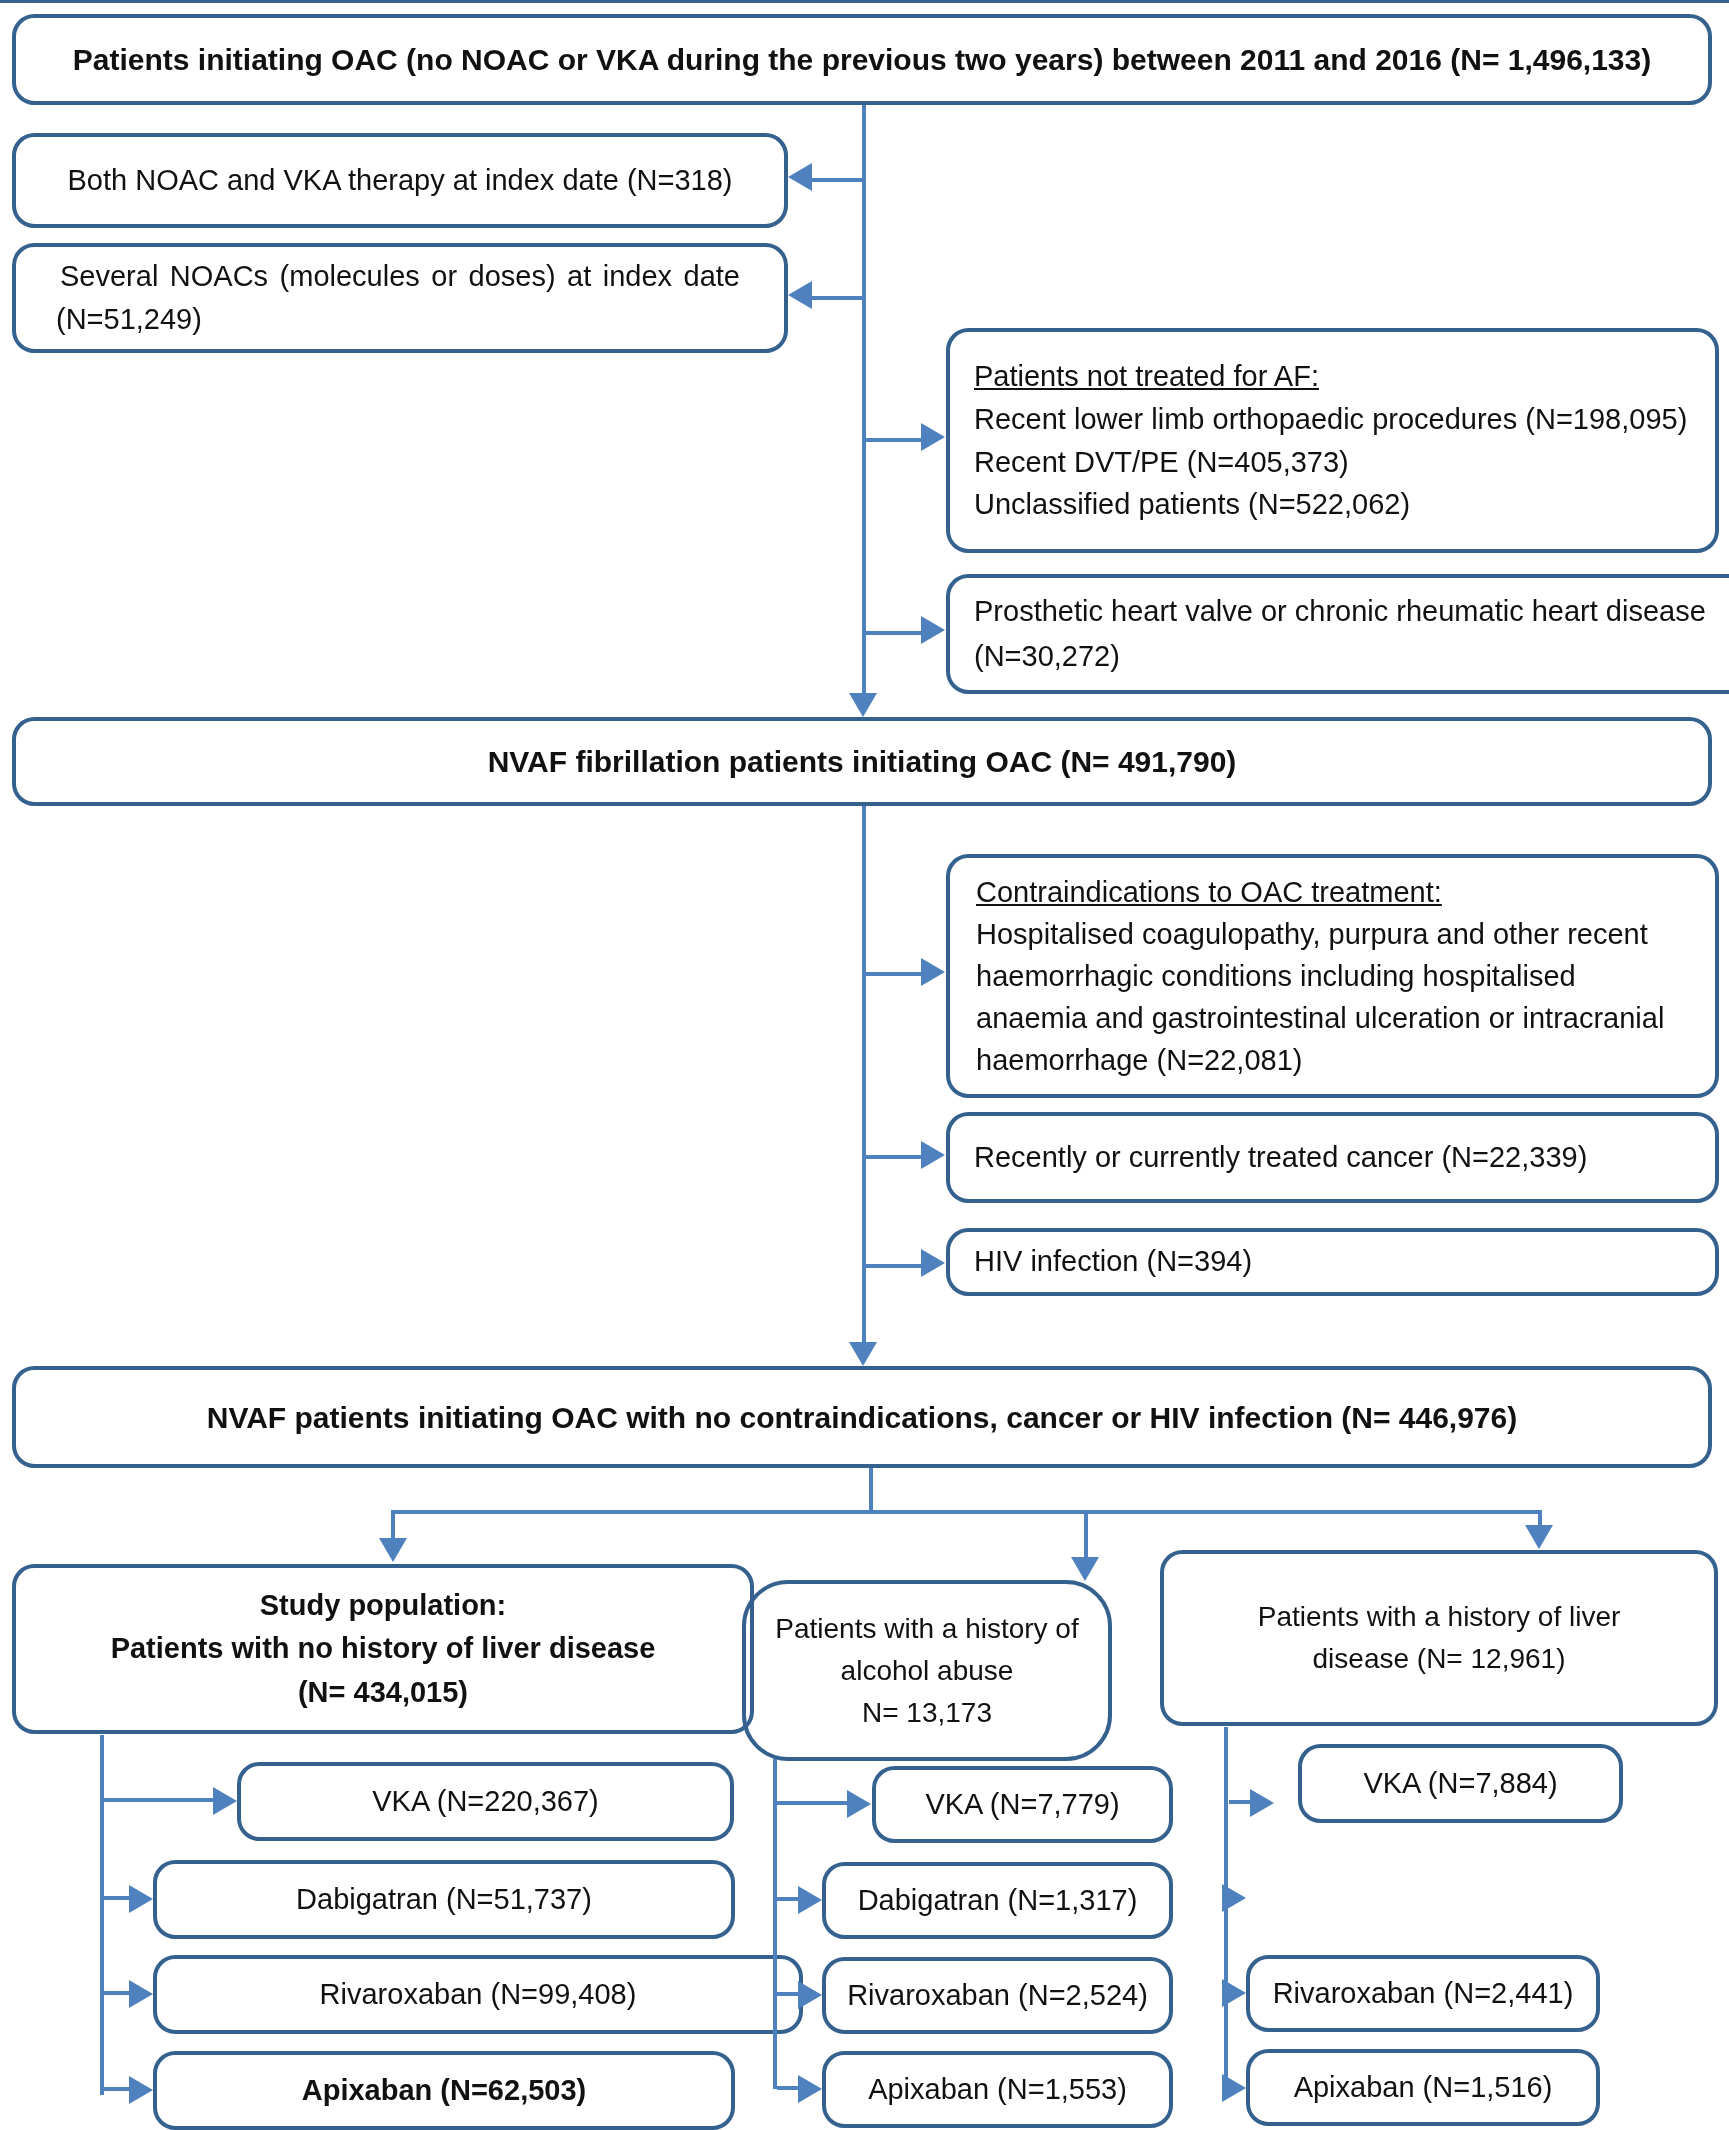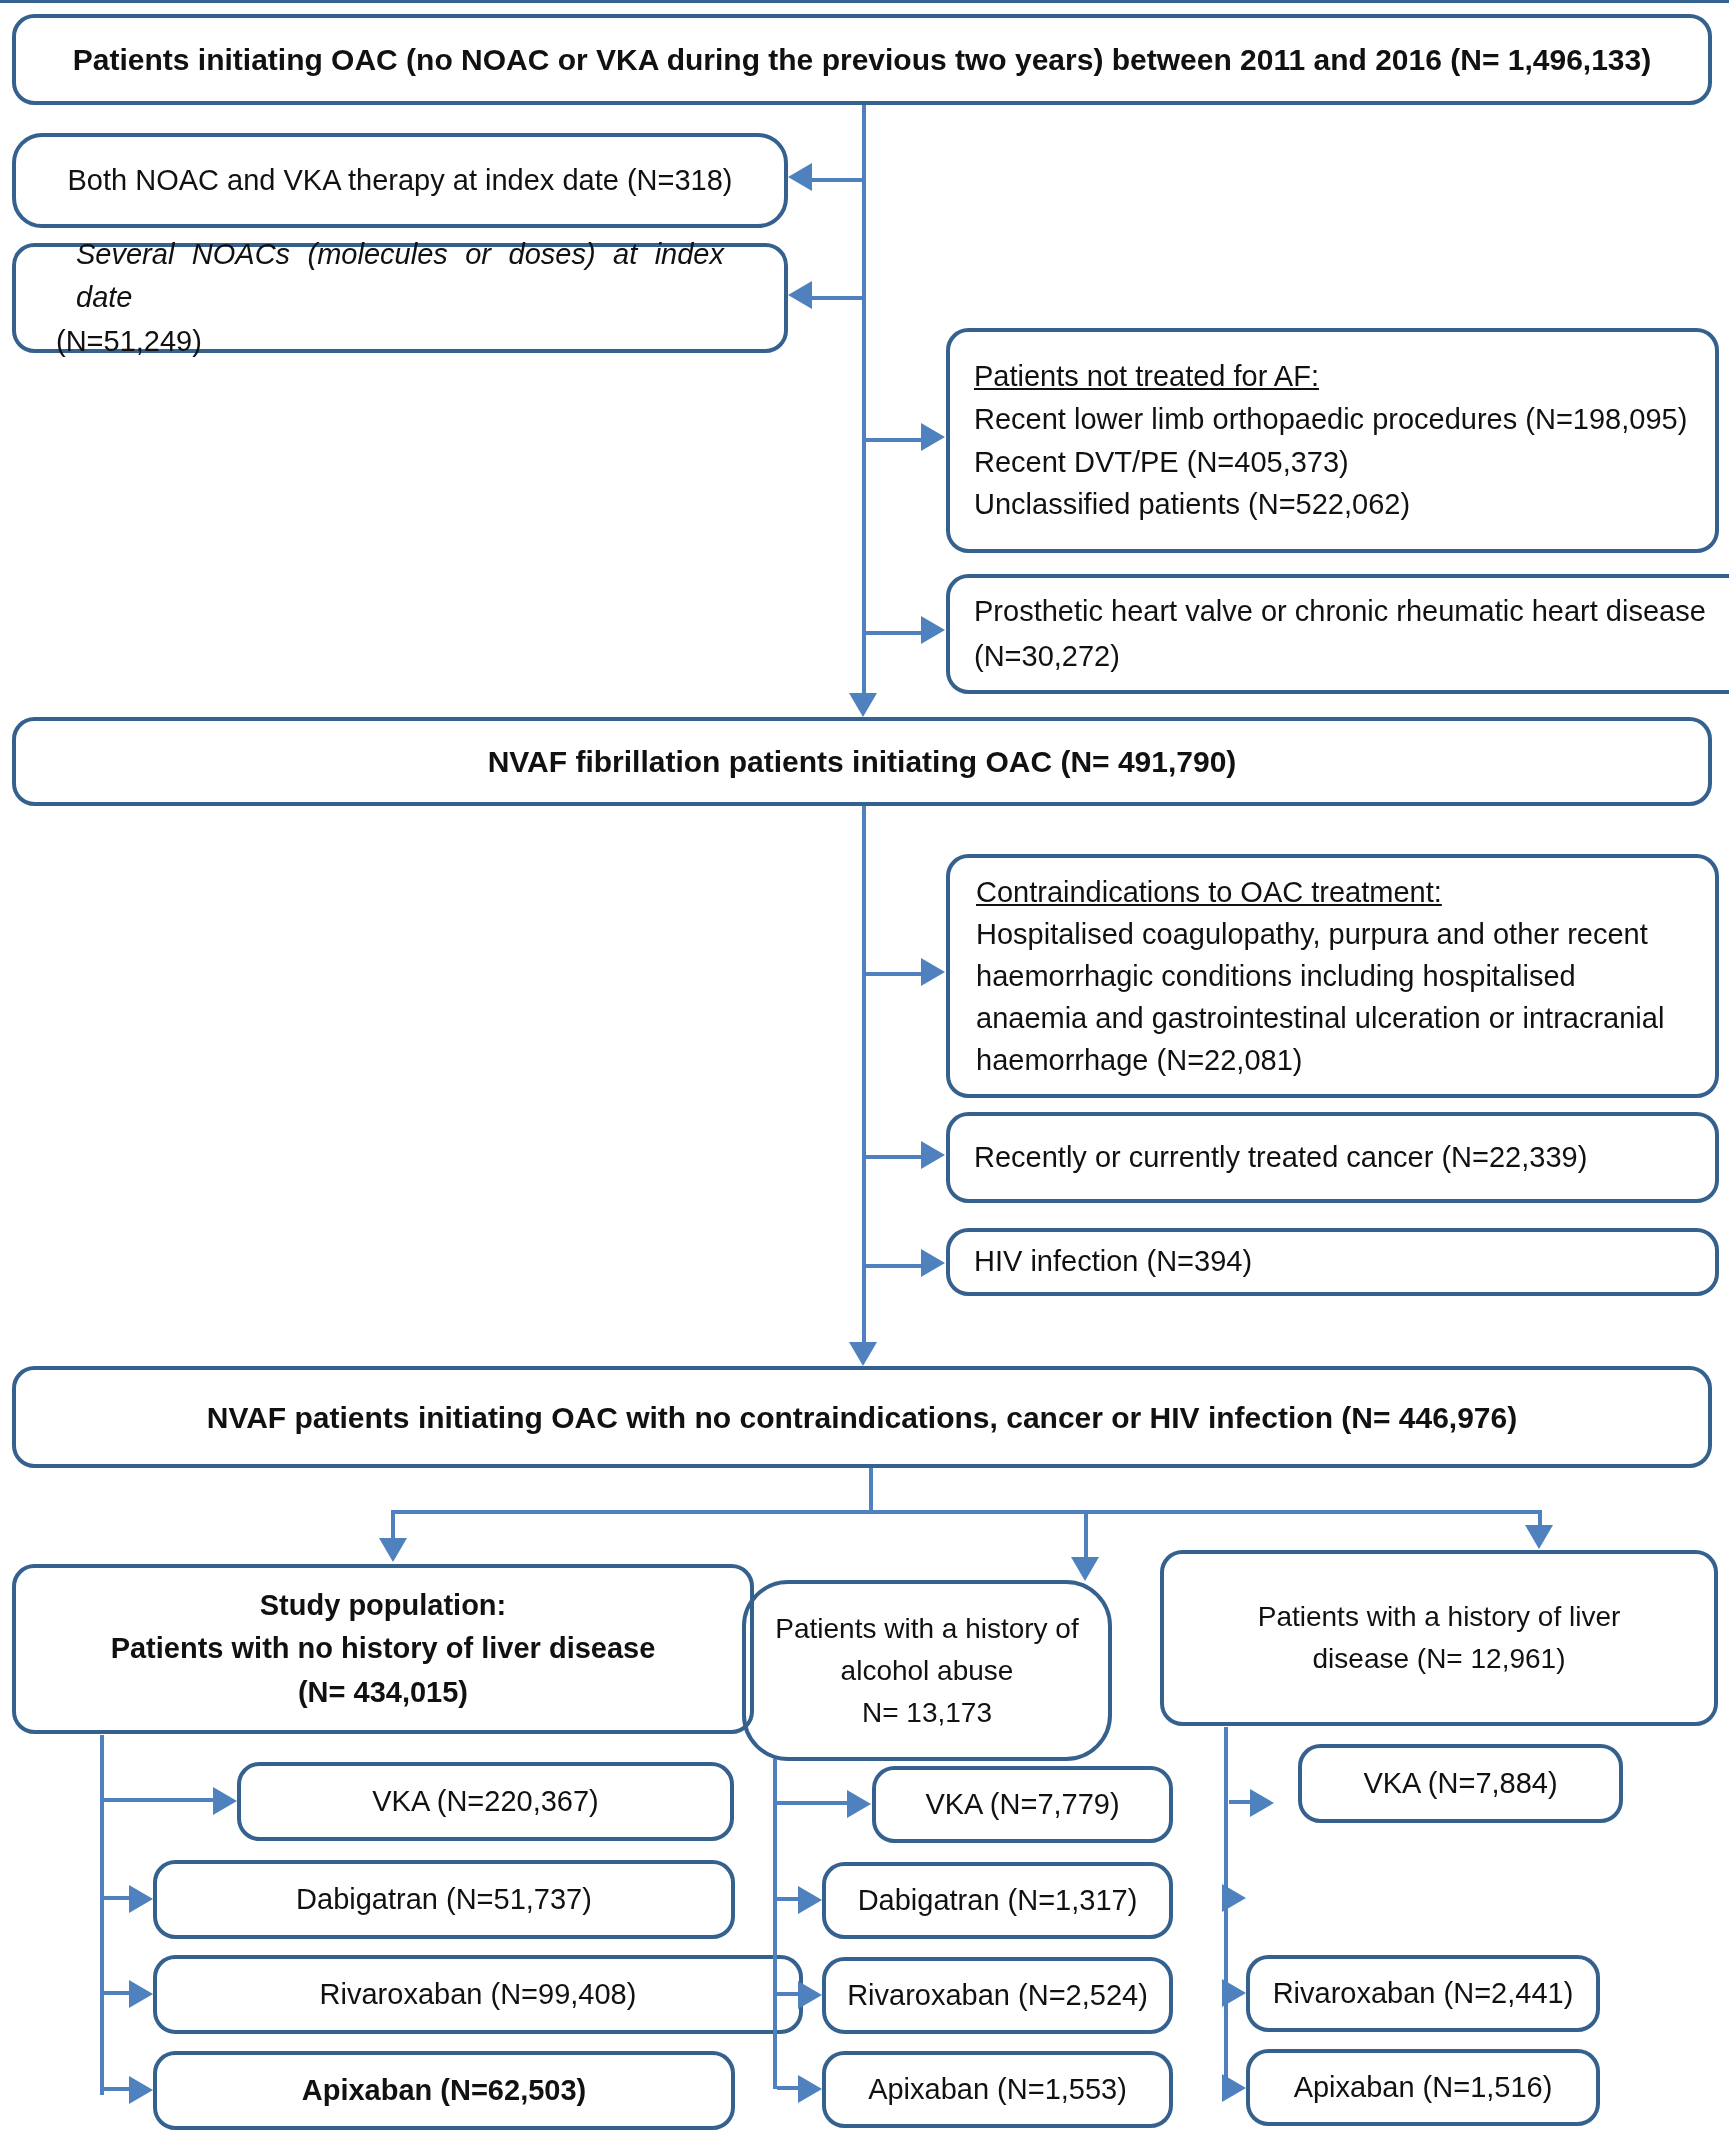--- a/index.html
+++ b/index.html
@@ -31,28 +31,28 @@
 
   <div class="rule" style="left:0;top:2;width:1729px;height:3.4px;"></div>
 
   <div class="bx center" style="left:12px;top:13.8px;width:1700px;height:91px;">
     <div class="txt bold big">Patients initiating OAC (no NOAC or VKA during the previous two years) between 2011 and 2016 (N= 1,496,133)</div>
   </div>
 
   <div class="vl" style="left:862px;top:105px;height:590px;"></div>
   <div class="ar d" style="left:849px;top:693px;"></div>
 
-  <div class="bx center" style="left:12px;top:133px;width:776px;height:95px;border-radius:30px;">
+  <div class="bx center" style="left:12px;top:133px;width:776px;height:95px;">
     <div class="txt" style="padding:0 34px;">Both NOAC and VKA therapy at index date (N=318)</div>
   </div>
   <div class="hl" style="left:812px;top:178px;width:52px;"></div>
   <div class="ar l" style="left:788px;top:163px;"></div>
 
   <div class="bx" style="left:12px;top:243px;width:776px;height:110px;">
-    <div class="txt just1" style="padding:0 60px;font-style:italic;">Several NOACs (molecules or doses) at index date</div>
+    <div class="txt just1" style="padding:0 44px;">Several NOACs (molecules or doses) at index date</div>
     <div class="txt" style="padding:0 40px;">(N=51,249)</div>
   </div>
   <div class="hl" style="left:812px;top:296px;width:52px;"></div>
   <div class="ar l" style="left:788px;top:281px;"></div>
 
   <div class="bx" style="left:946px;top:328px;width:773px;height:225px;line-height:1.48;">
     <div class="txt" style="padding:0 24px;">
       <span class="u">Patients not treated for AF:</span>
       <div>Recent lower limb orthopaedic procedures (N=198,095)</div>
       <div>Recent DVT/PE (N=405,373)</div>

